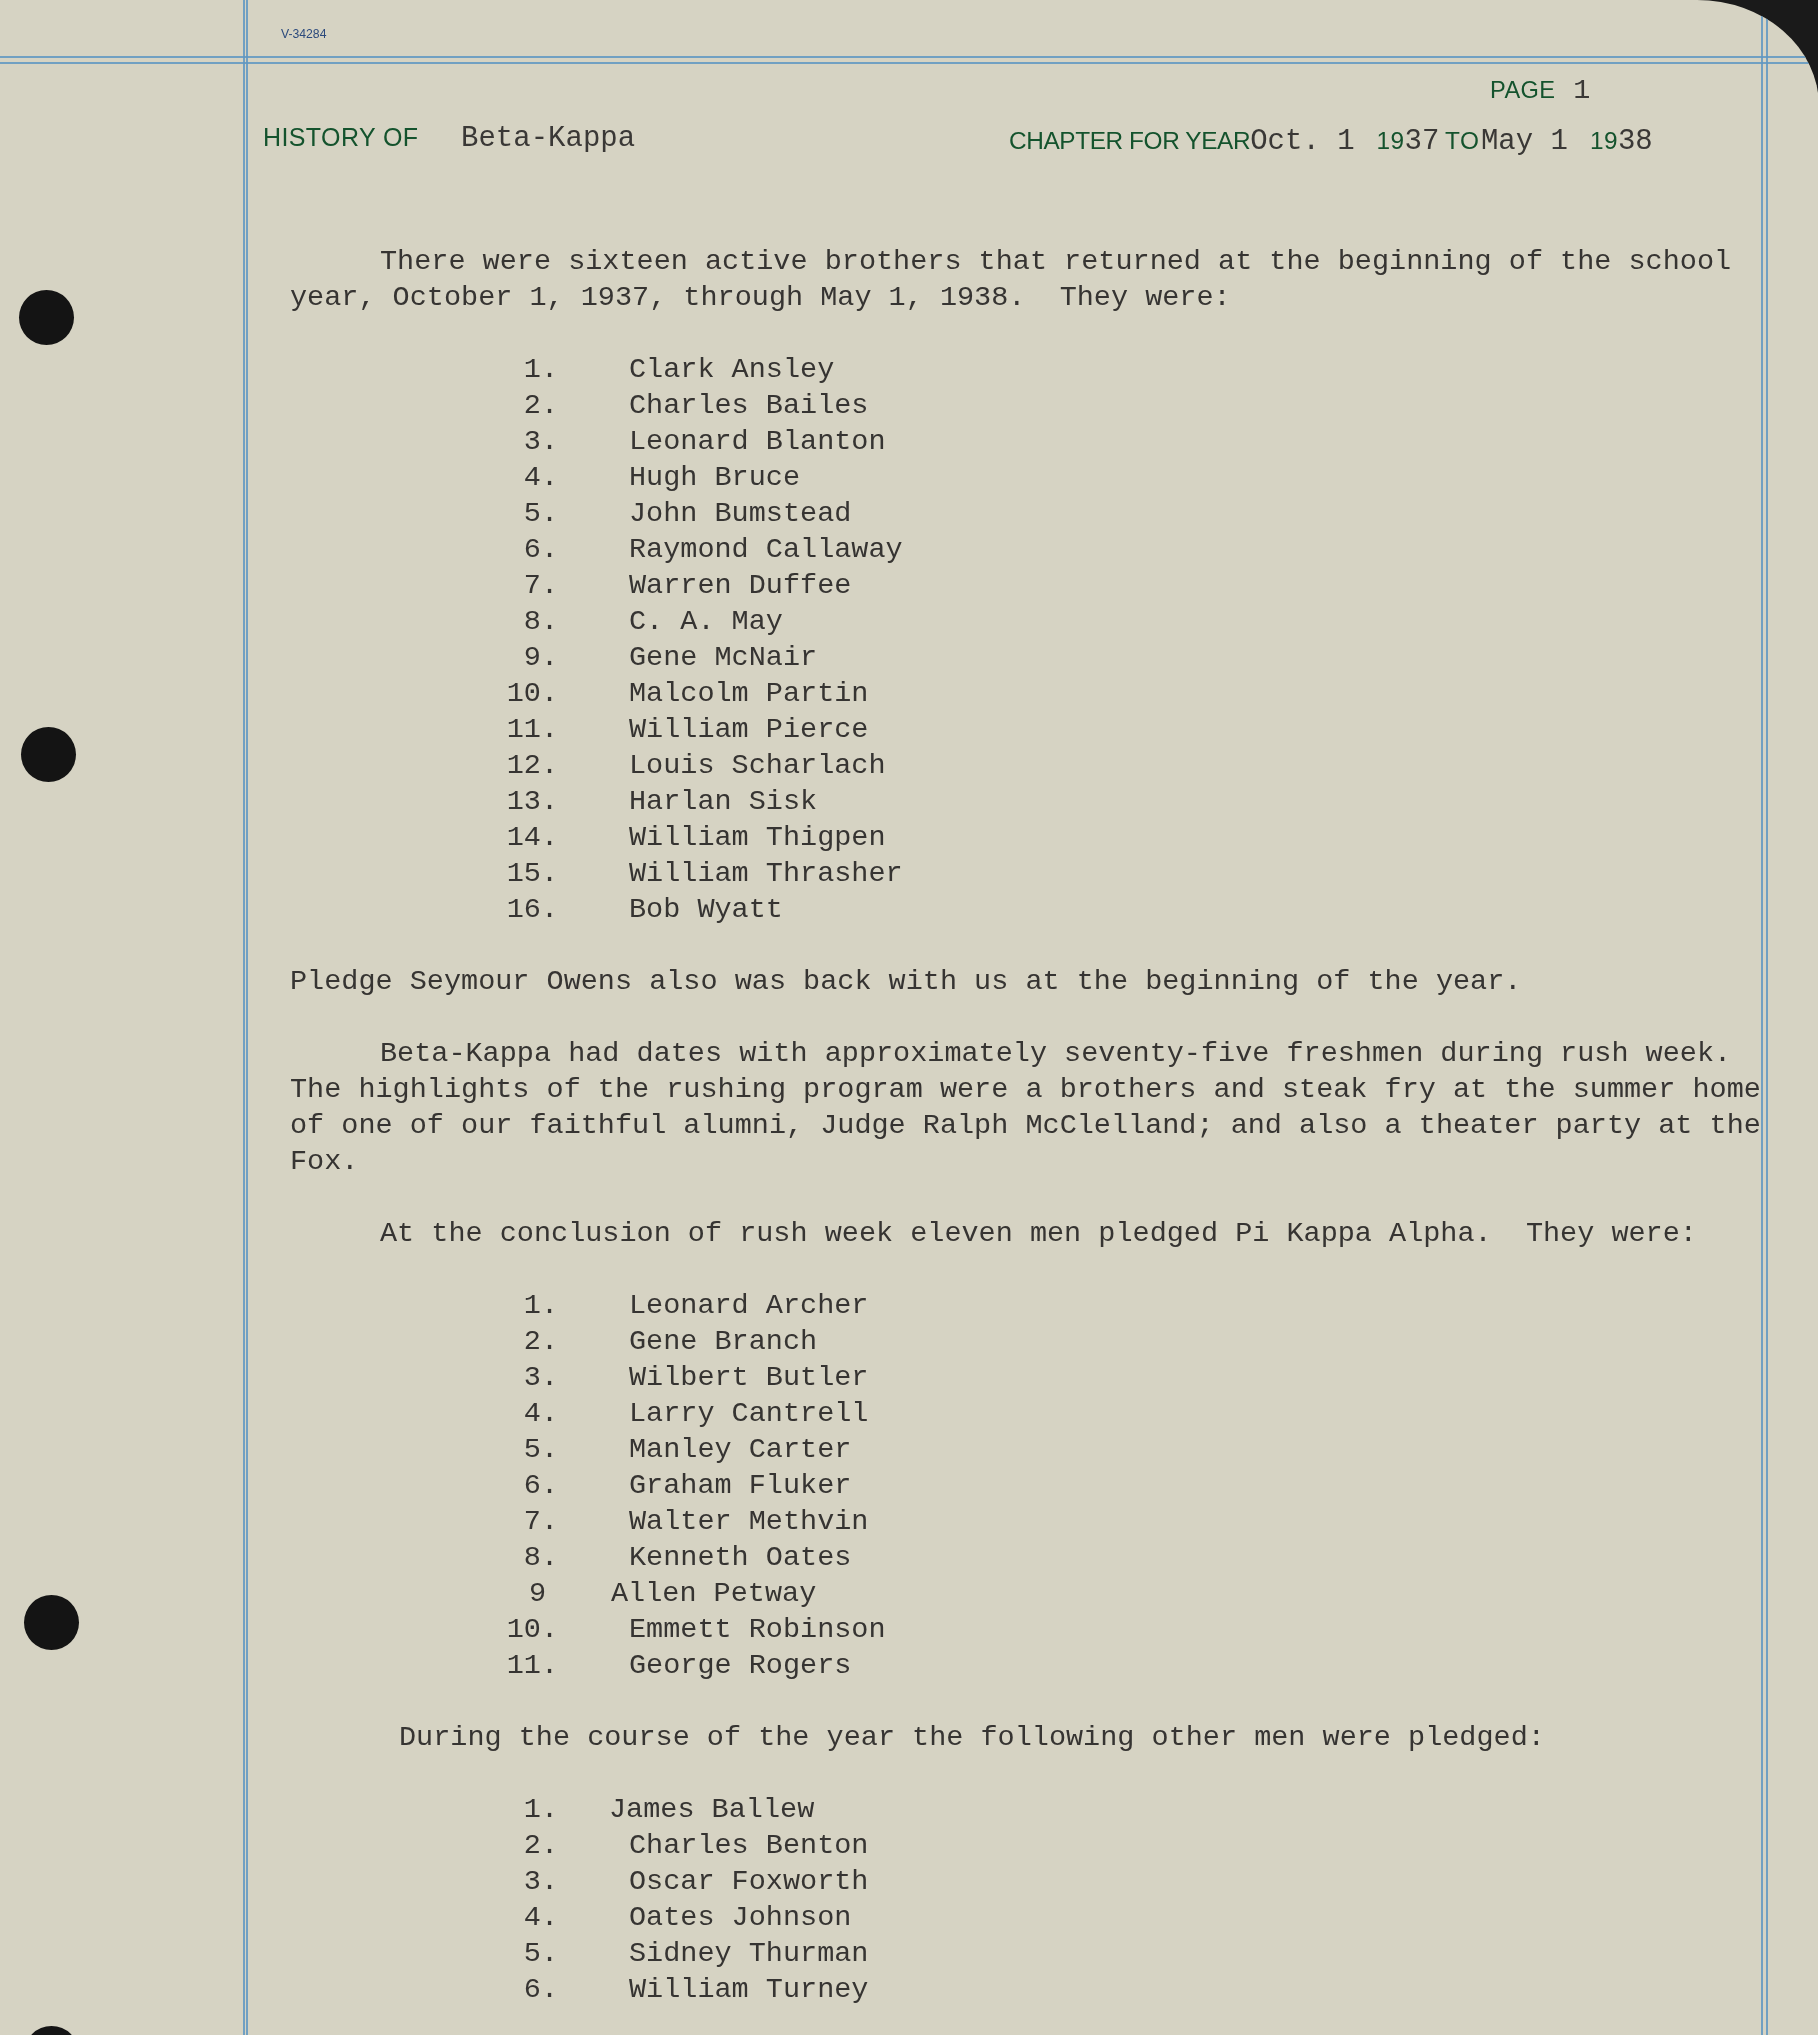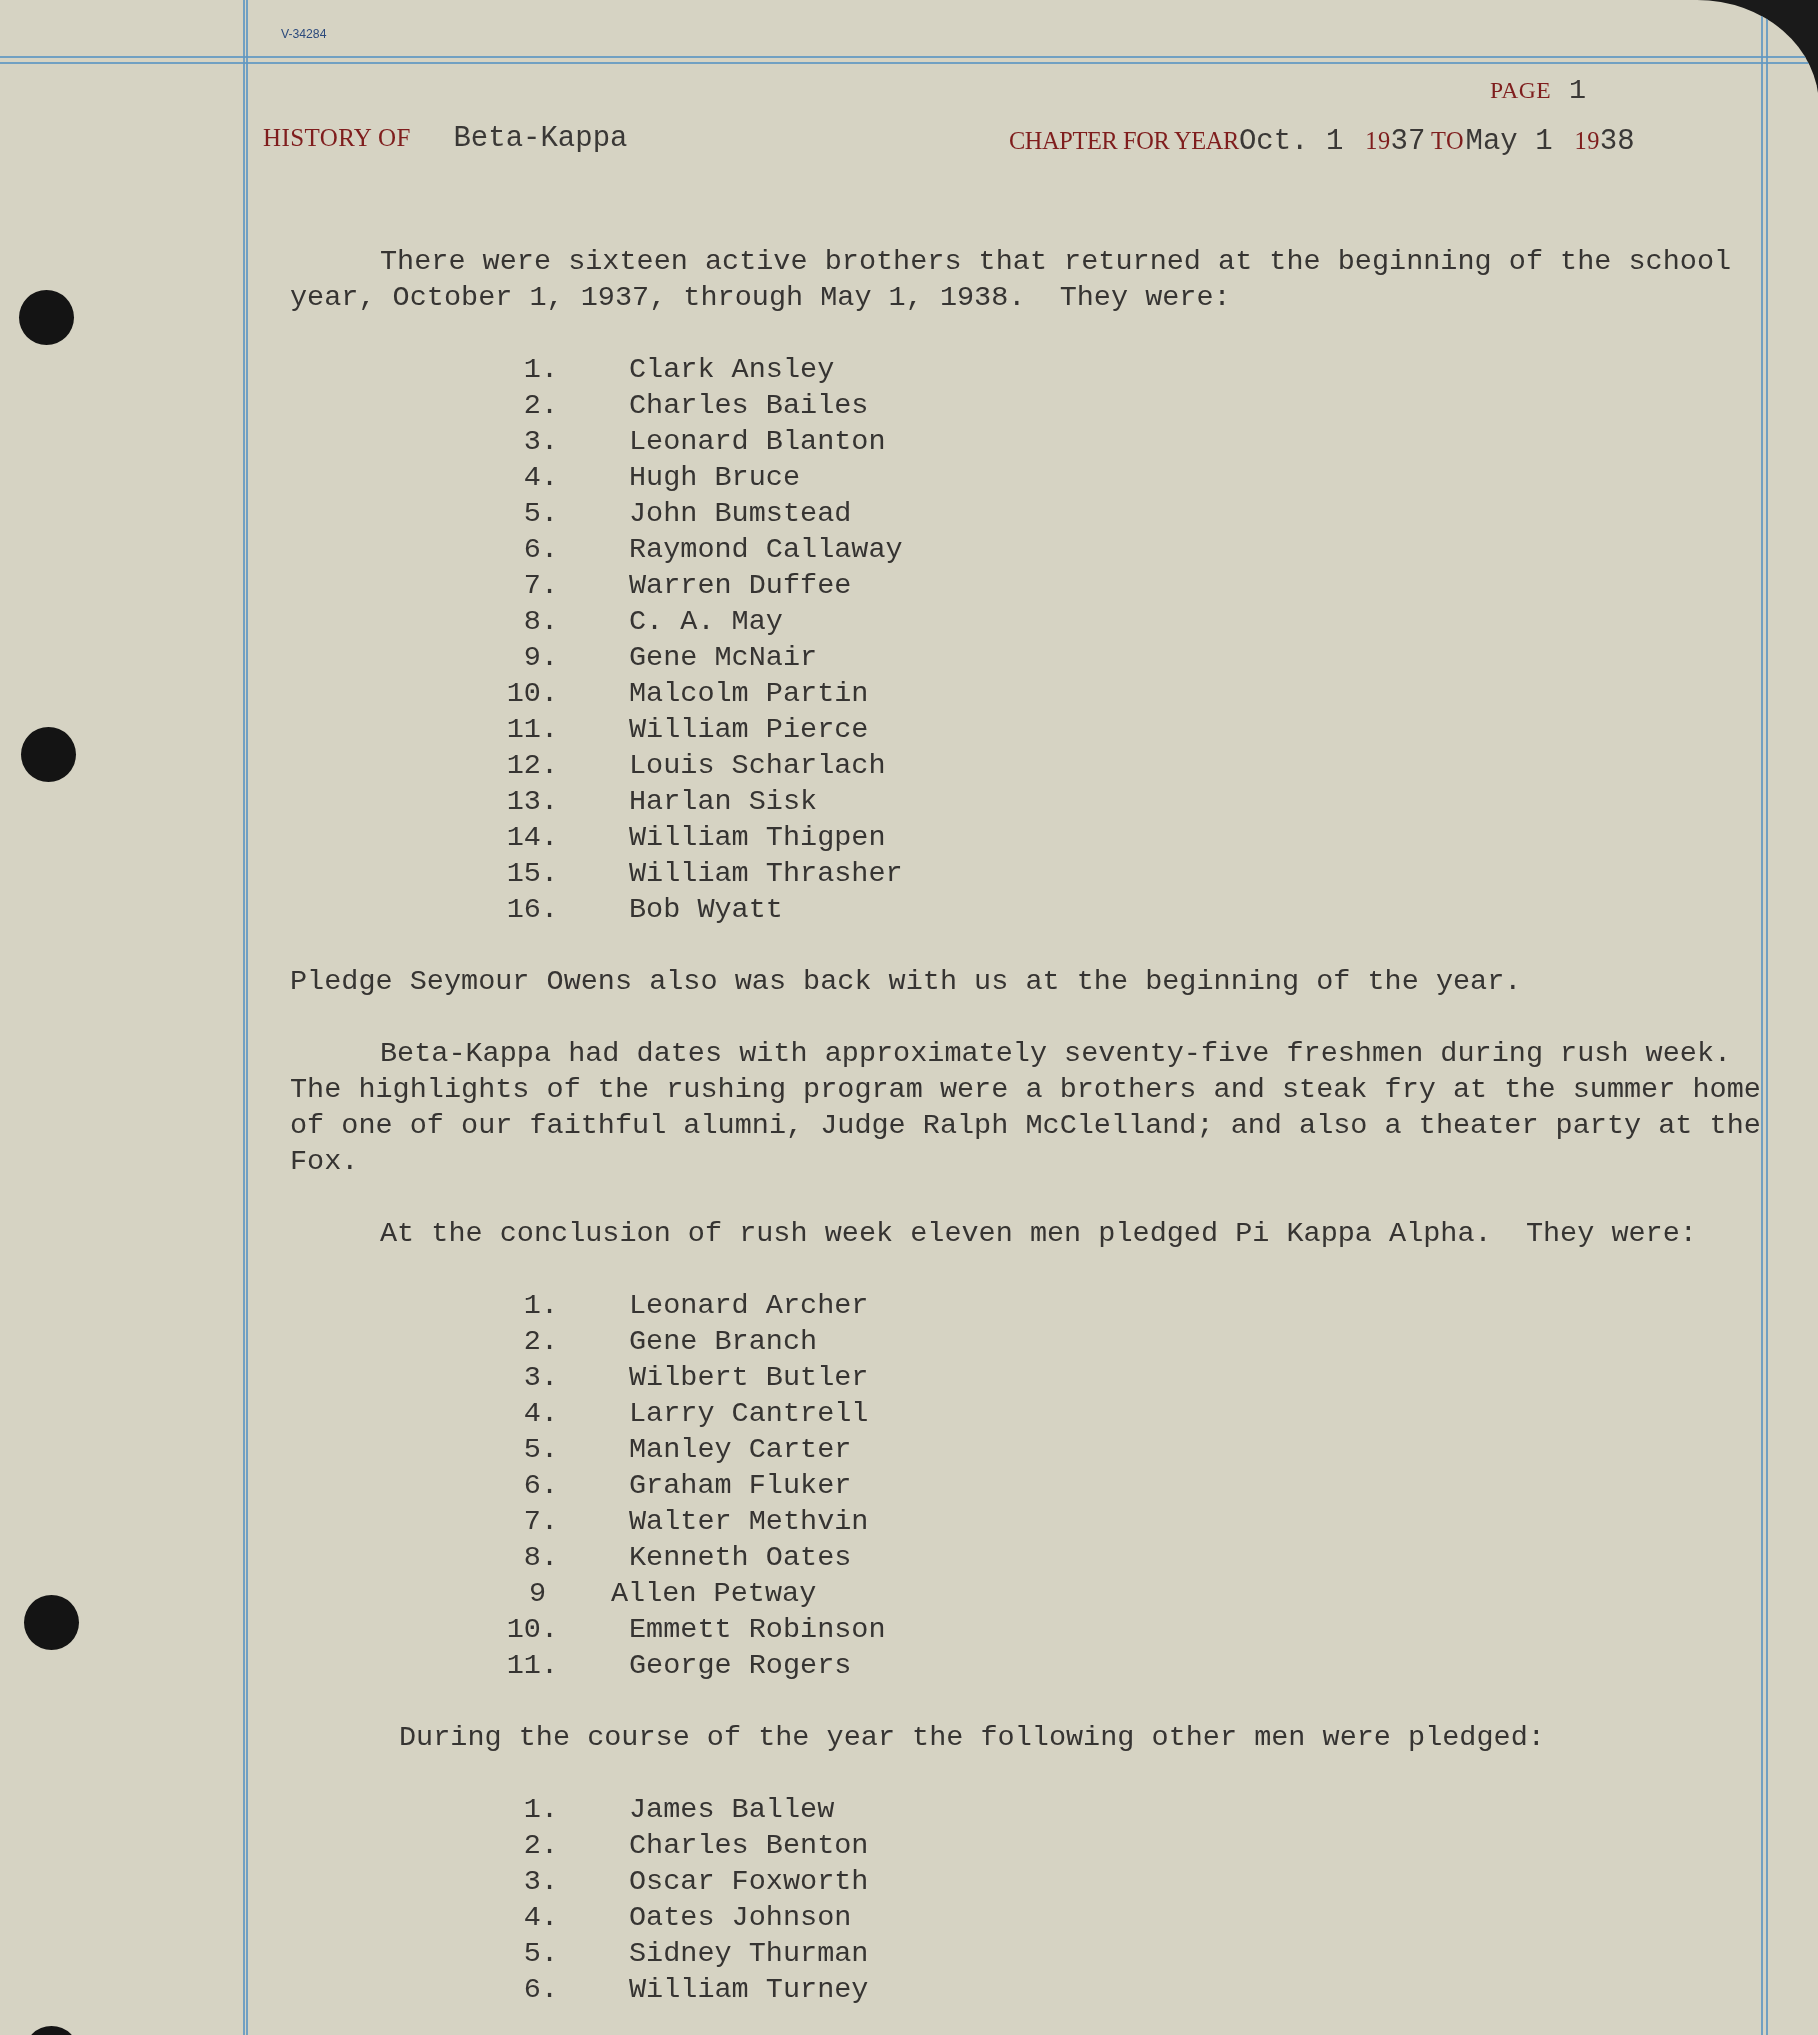--- a/index.html
+++ b/index.html
@@ -8,21 +8,21 @@
     position: absolute; left: 0; top: 0; width: 1819px; height: 2364px;
     background: #d6d3c3;
     border-top-right-radius: 122px 106px;
     border-bottom-right-radius: 122px 114px;
     overflow: hidden;
   }
   .rule-h { position: absolute; left: 0; right: 0; height: 2.4px; background: #5f96c2; opacity: .85; }
   .rule-v { position: absolute; top: 0; bottom: 0; width: 2px; background: #5f96c2; opacity: .85; }
   .hole { position: absolute; width: 55px; height: 55px; border-radius: 50%; background: #141414; }
   .form-id { position: absolute; left: 281px; top: 27px; font: 12.2px "Liberation Sans", sans-serif; color: #2c4a7c; }
-  .printed { font-family: Liberation Serif, serif; color: #7f1d1d; letter-spacing: 0.4px; }
+  .printed { font-family: Liberation Sans, sans-serif; color: #14532d; letter-spacing: 0.4px; }
   .typed { font-family: "Liberation Mono", "DejaVu Sans Mono", monospace; color: #3a3836; }
   .hdr { position: absolute; white-space: nowrap; }
   .body-text {
     position: absolute; left: 290px; top: 244px; width: 1474px;
     font-family: "Liberation Mono", "DejaVu Sans Mono", monospace;
     font-size: 28.5px; line-height: 36px; color: #363432;
   }
   .para { margin: 0 0 36px 0; white-space: pre-wrap; }
   .indent { text-indent: 90px; }
   .list { margin: 0 0 36px 0; padding: 0; list-style: none; }
@@ -187,21 +187,21 @@
           <span class="num" style="left:187px">11.</span>
           <span class="name" style="left:339px">George Rogers</span>
         </li>
     </ol>
 
     <p class="para" style="padding-left:109px">During the course of the year the following other men were pledged:</p>
 
     <ol class="list">
       <li>
           <span class="num" style="left:187px">1.</span>
-          <span class="name" style="left:339px">James Ballew</span>
+          <span class="name" style="left:319px">James Ballew</span>
         </li>
       <li>
           <span class="num" style="left:187px">2.</span>
           <span class="name" style="left:339px">Charles Benton</span>
         </li>
       <li>
           <span class="num" style="left:187px">3.</span>
           <span class="name" style="left:339px">Oscar Foxworth</span>
         </li>
       <li>

